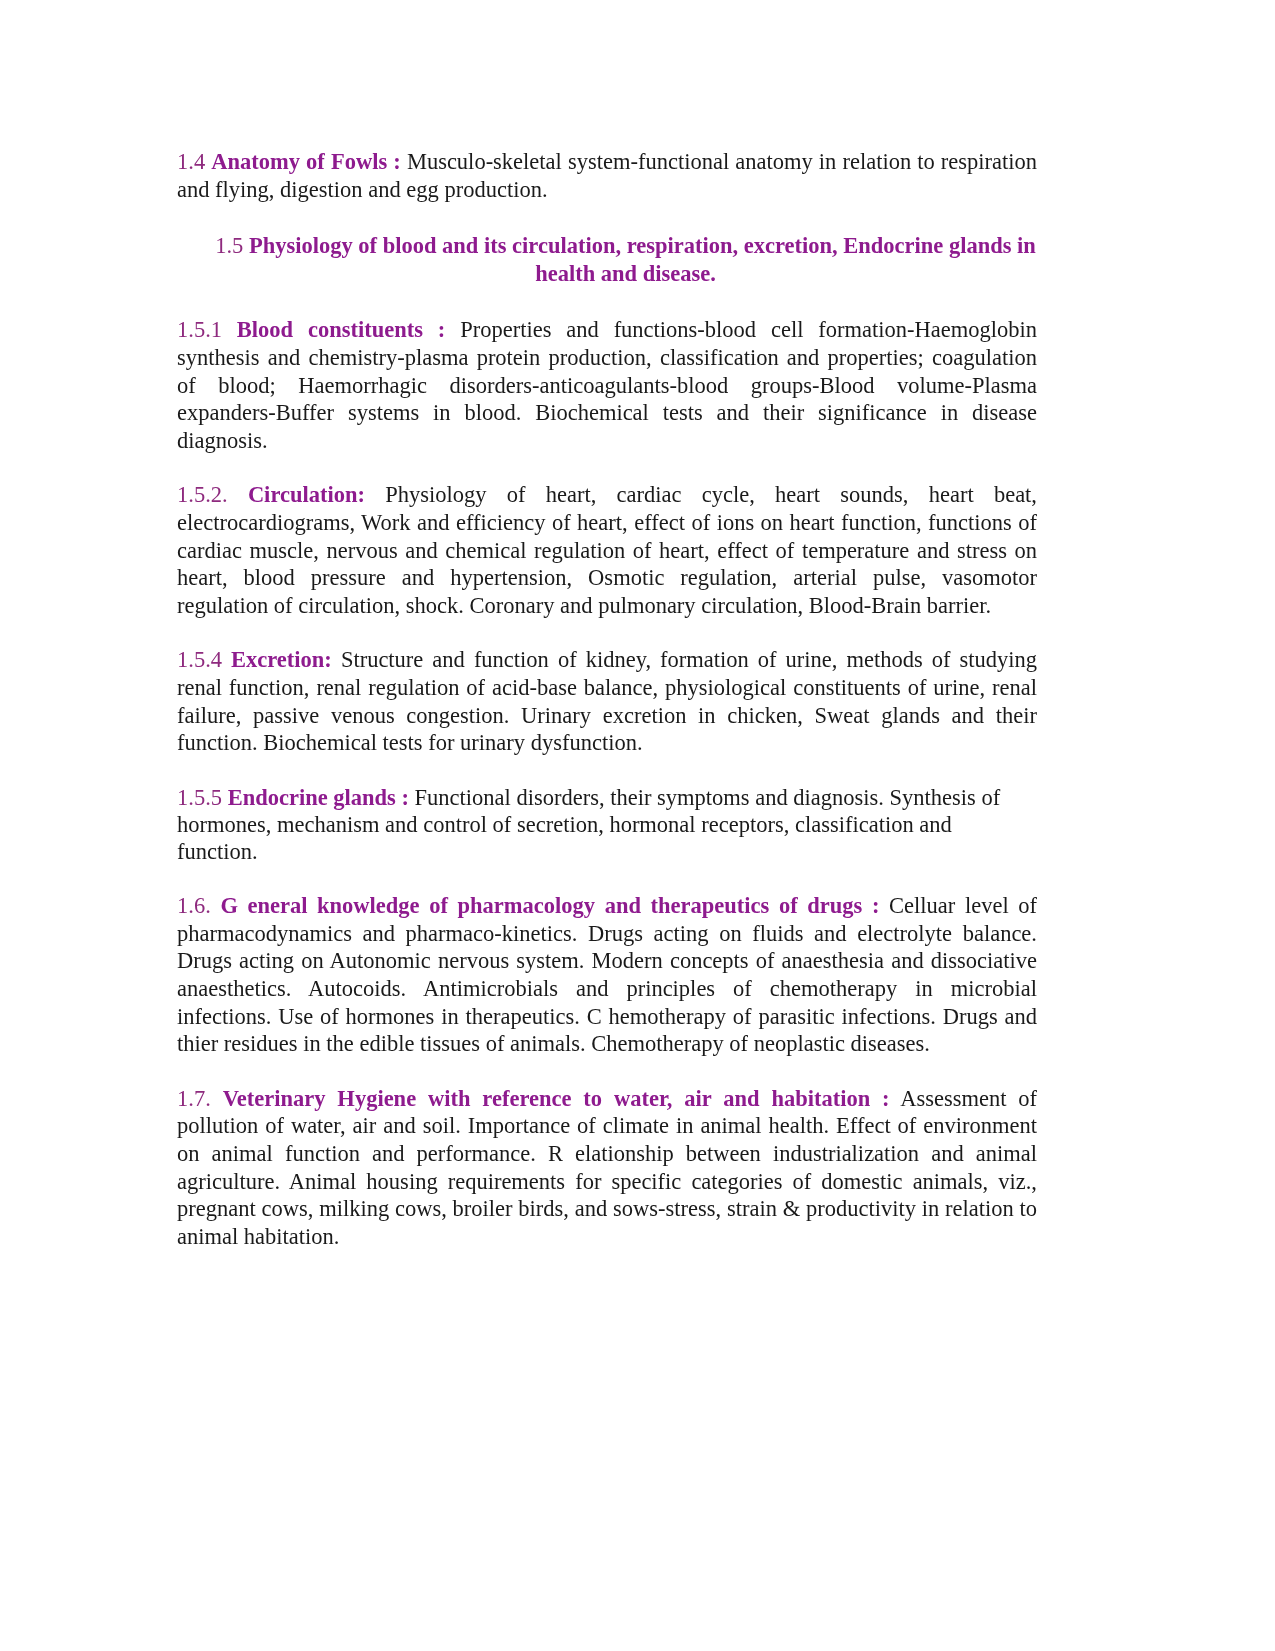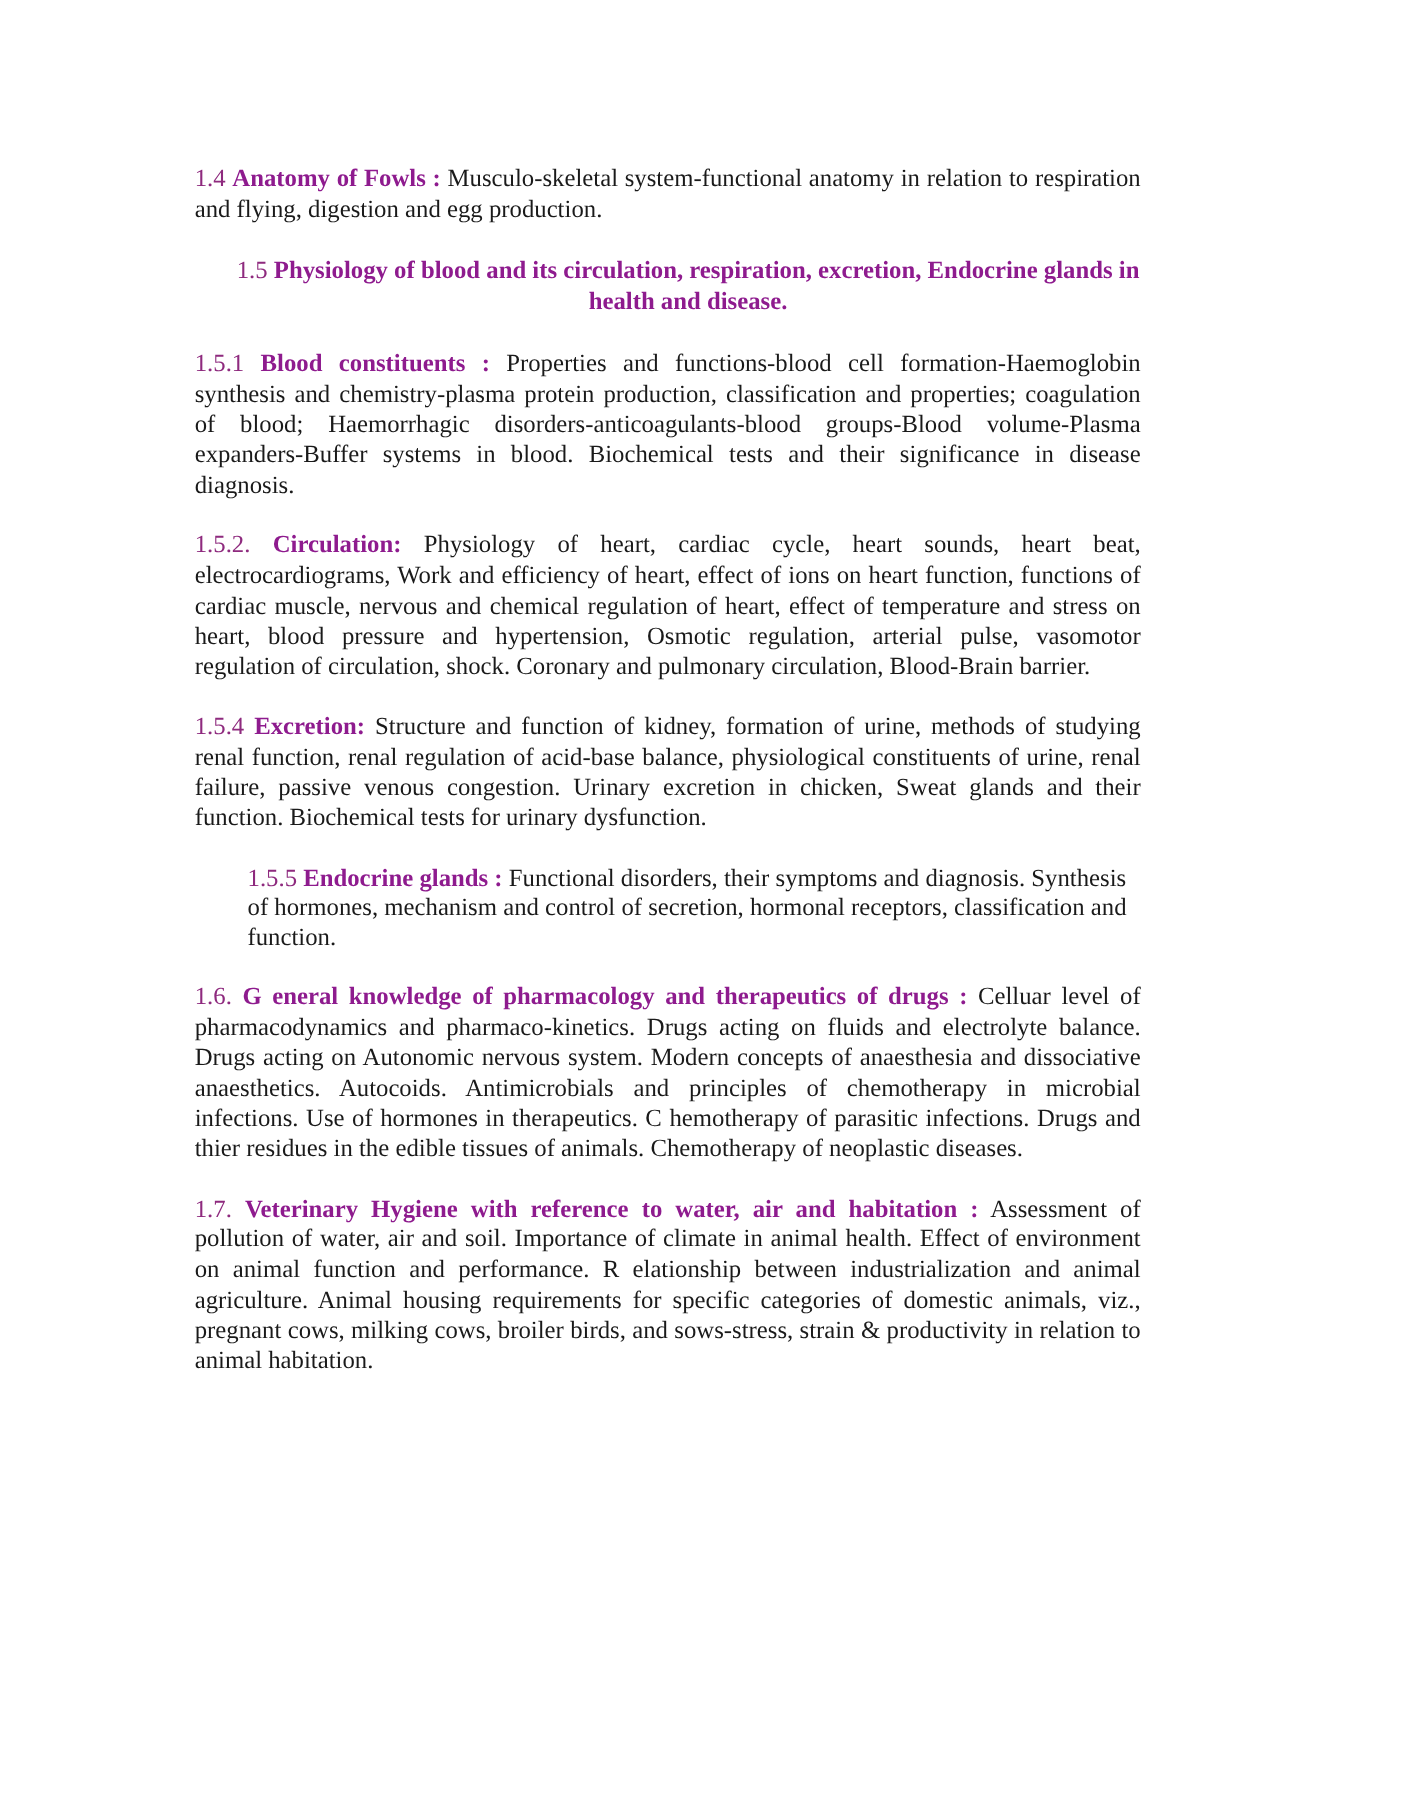--- a/index.html
+++ b/index.html
@@ -60,21 +60,20 @@
     font-weight: normal;
     color: #8E2A7E;
   }
   .body {
     color: #1a1a1a;
     font-weight: normal;
   }
   .tight {
     line-height: 27.2px;
     text-align: left;
-    margin-left: 48px;
   }
 </style>
 </head>
 <body>
 
 <div class="page">
   <div class="content">
 
     <p class="para">
       <span class="num">1.4</span><span> </span><span class="hd">Anatomy of Fowls :</span><span> </span><span class="body">Musculo-skeletal system-functional anatomy in relation to respiration and flying, digestion and egg production.</span>

